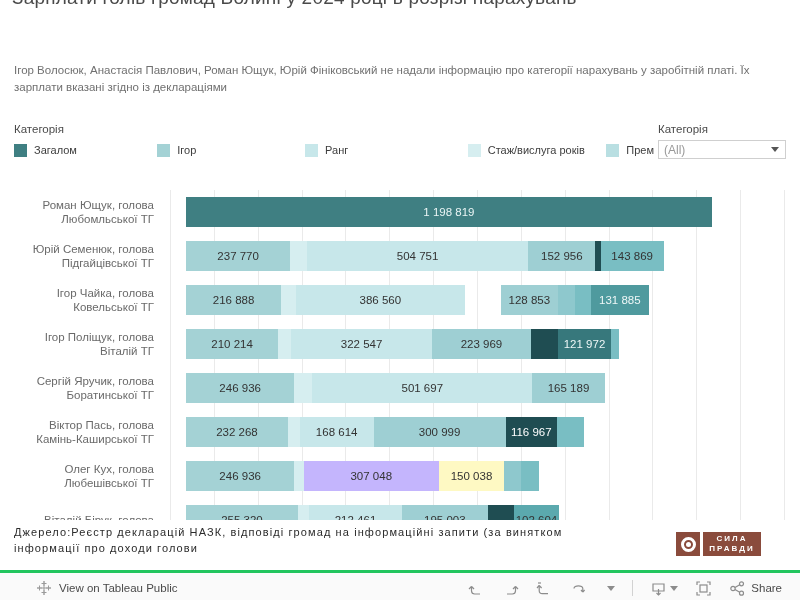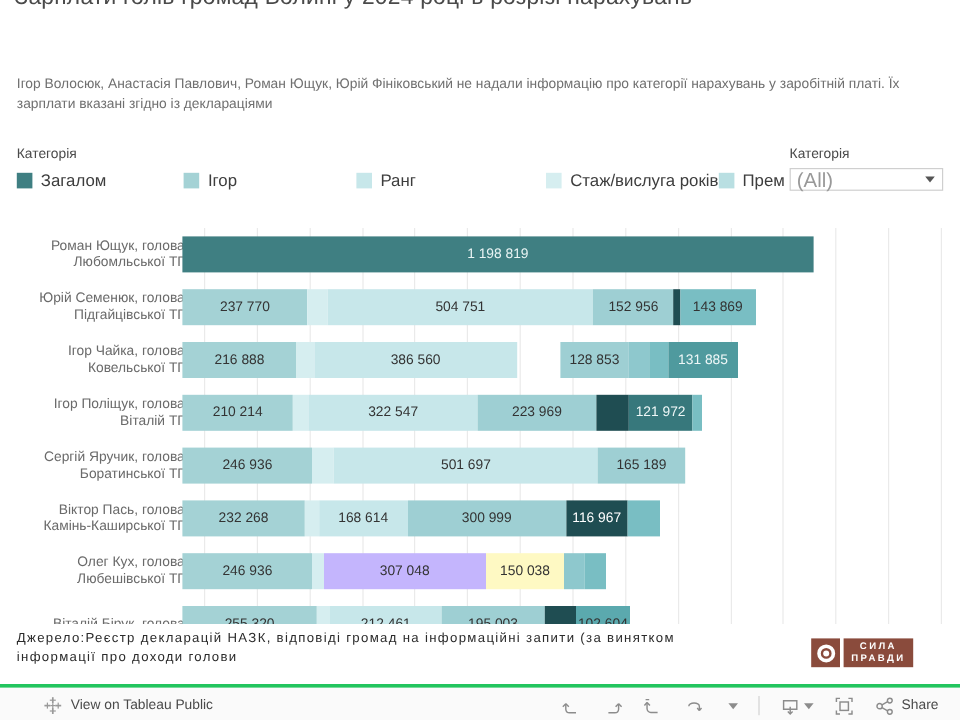--- a/index.html
+++ b/index.html
@@ -20,51 +20,51 @@
   .subtitle{
     margin:0;padding:0 14px;font-size:11.5px;line-height:17px;color:#707070;font-weight:400;
   }
 
   
   .legend{position:absolute;left:14px;top:122px;width:640px;height:40px;}
   .legend-title{font-size:11.5px;color:#4a4a4a;line-height:14px;margin-bottom:5px;}
   .legend-items{display:flex;align-items:center;height:18px;}
   .legend-item{display:flex;align-items:center;height:18px;}
   .legend-swatch{width:13px;height:13px;flex:0 0 13px;margin-right:7px;}
-  .legend-label{font-size:14px;color:#3d3d3d;white-space:nowrap;}
+  .legend-label{font-size:11px;color:#3d3d3d;white-space:nowrap;}
 
   
   .filter{position:absolute;left:658px;top:122px;width:130px;}
   .filter-title{font-size:11.5px;color:#4a4a4a;line-height:14px;margin-bottom:4px;}
   .filter-box{
     position:relative;width:128px;height:19px;border:1px solid #cfcfcf;background:#fff;
     box-sizing:border-box;cursor:pointer;
   }
   .filter-value{
-    position:absolute;left:5px;top:2px;font-size:17px;color:#999;line-height:15px;
+    position:absolute;left:5px;top:2px;font-size:12px;color:#999;line-height:15px;
   }
   .filter-caret{
     position:absolute;right:6px;top:6px;width:0;height:0;
     border-left:4px solid transparent;border-right:4px solid transparent;border-top:5px solid #555;
   }
 
   
   .chart{position:absolute;left:0;top:190px;width:800px;height:330px;overflow:hidden;}
   .plot{position:absolute;left:170px;top:0;width:614px;height:330px;}
   .gridlines{position:absolute;inset:0;}
   .gridline{position:absolute;top:0;bottom:0;width:1px;background:#eaeaea;}
   .rows{position:absolute;left:0;top:0;width:800px;}
   .row{position:relative;height:44px;}
   .row-label{
     position:absolute;left:0;top:0;width:162px;height:44px;
     display:flex;flex-direction:column;align-items:flex-end;justify-content:center;
     text-align:right;font-size:11.5px;line-height:14px;color:#6a6a6a;padding-right:8px;
     box-sizing:border-box;
   }
-  .bar{position:absolute;left:152px;top:7px;height:20px;display:flex;}
+  .bar{position:absolute;left:186px;top:7px;height:20px;display:flex;}
   .seg{height:30px;display:flex;align-items:center;justify-content:center;overflow:hidden;position:relative;}
   .seg-lbl{font-size:11.5px;white-space:nowrap;padding:0 3px;}
 
   
   .foot-note{
     position:absolute;left:0;top:524px;width:640px;height:40px;overflow:hidden;
   }
   .foot-note p{
     margin:0;padding:0 14px;font-size:11px;line-height:16px;color:#2b2b2b;letter-spacing:1.1px;
   }

